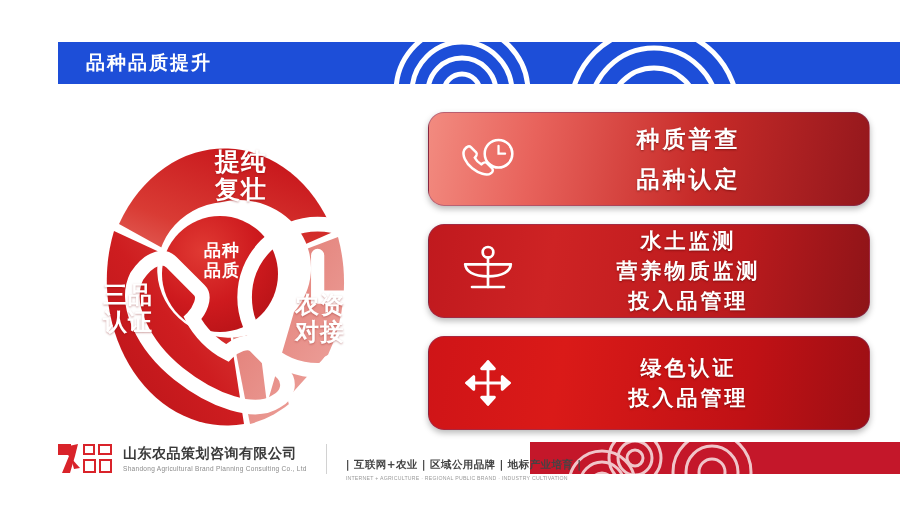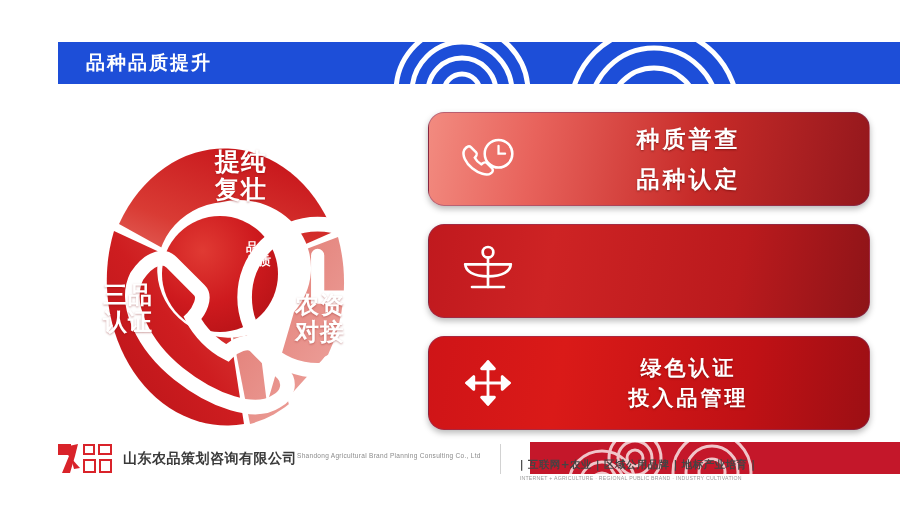--- a/index.html
+++ b/index.html
@@ -35,21 +35,21 @@
     font-family:Liberation Serif, serif;
     text-align:center;line-height:1.12;letter-spacing:1px;
     text-shadow:0 1px 2px rgba(120,0,0,.35);
     pointer-events:none;
   }
   .seg-top{left:124px;top:12px;width:110px;font-size:25px;}
   .seg-left{left:16px;top:146px;width:100px;font-size:24px;text-align:center;}
   .seg-right{left:208px;top:156px;width:100px;font-size:24px;}
   .center-label{
     position:absolute;left:110px;top:104px;width:100px;
-    color:#fff;font-size:12px;font-weight:bold;text-align:right;
+    color:#fff;font-size:17px;font-weight:bold;text-align:center;
     line-height:1.2;letter-spacing:1px;
     font-family:"DejaVu Sans","Liberation Sans",sans-serif;
     pointer-events:none;
   }
   .seg-icon{position:absolute;pointer-events:none;}
 
   
   .cards{position:absolute;left:428px;top:112px;width:442px;}
   .card{
     position:relative;height:92px;border-radius:16px;margin-bottom:18px;
@@ -78,21 +78,21 @@
   
   .footer{position:absolute;left:0;top:432px;width:900px;height:74px;}
   .footer-band{
     position:absolute;left:530px;top:10px;width:370px;height:32px;
     background:#C4172A;overflow:hidden;
   }
   .footer-left{
     position:absolute;left:58px;top:4px;display:flex;align-items:center;gap:9px;
   }
   .logo-mark{position:relative;width:56px;height:34px;flex:0 0 56px;}
-  .company{display:flex;flex-direction:row;justify-content:flex-start;}
+  .company{display:flex;flex-direction:column;justify-content:flex-start;}
   .company-cn{
     font-size:14px;font-weight:bold;color:#3a3a3a;letter-spacing:.5px;
     font-family:"DejaVu Sans","Liberation Sans",sans-serif;white-space:nowrap;
   }
   .company-en{
     font-size:6.5px;color:#8a8a8a;letter-spacing:.3px;margin-top:2px;white-space:nowrap;
   }
   .divider{
     width:1px;height:30px;background:#d2d2d2;margin:0 10px;flex:0 0 1px;
   }
@@ -247,20 +247,25 @@
     <div class="card card-2">
       <div class="card-icon">
         <svg width="56" height="54" viewBox="0 0 42 40" fill="none" stroke="#fff" stroke-width="2" stroke-linecap="round">
           <circle cx="21" cy="6" r="4"></circle>
           <path d="M4 15h34"></path>
           <path d="M4 15c0 5 6 9 17 9s17-4 17-9"></path>
           <path d="M21 10v22"></path>
           <path d="M9 32h24"></path>
         </svg>
       </div>
+      <div class="card-text">
+        <div class="line">水土监测</div>
+        <div class="line">营养物质监测</div>
+        <div class="line">投入品管理</div>
+      </div>
     </div>
 
     <div class="card card-3">
       <div class="card-icon">
         <svg width="54" height="54" viewBox="0 0 38 38" fill="none" stroke="#fff" stroke-width="2" stroke-linecap="round" stroke-linejoin="round">
           <path d="M19 4v30M4 19h30"></path>
           <path d="M19 4l-4.5 5h9z" fill="#fff"></path>
           <path d="M19 34l-4.5-5h9z" fill="#fff"></path>
           <path d="M4 19l5-4.5v9z" fill="#fff"></path>
           <path d="M34 19l-5-4.5v9z" fill="#fff"></path>

